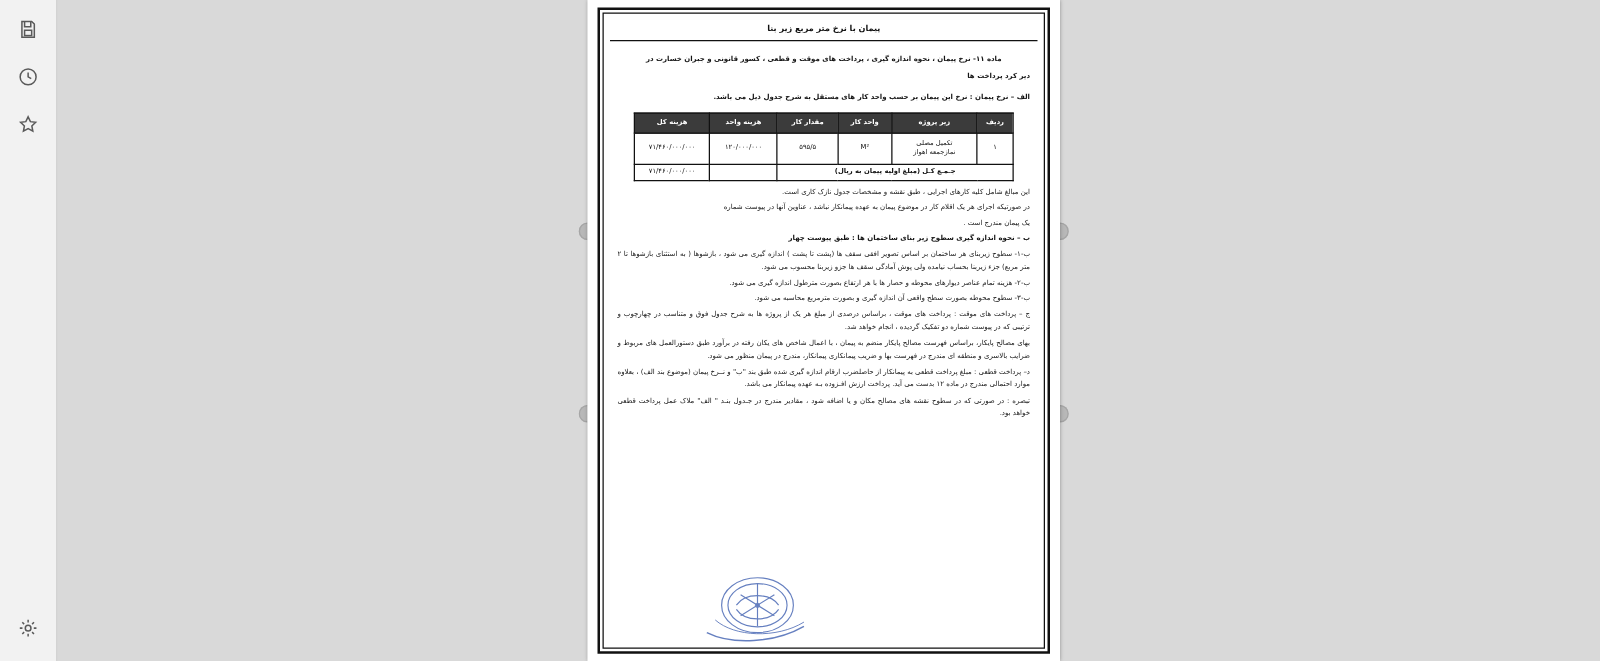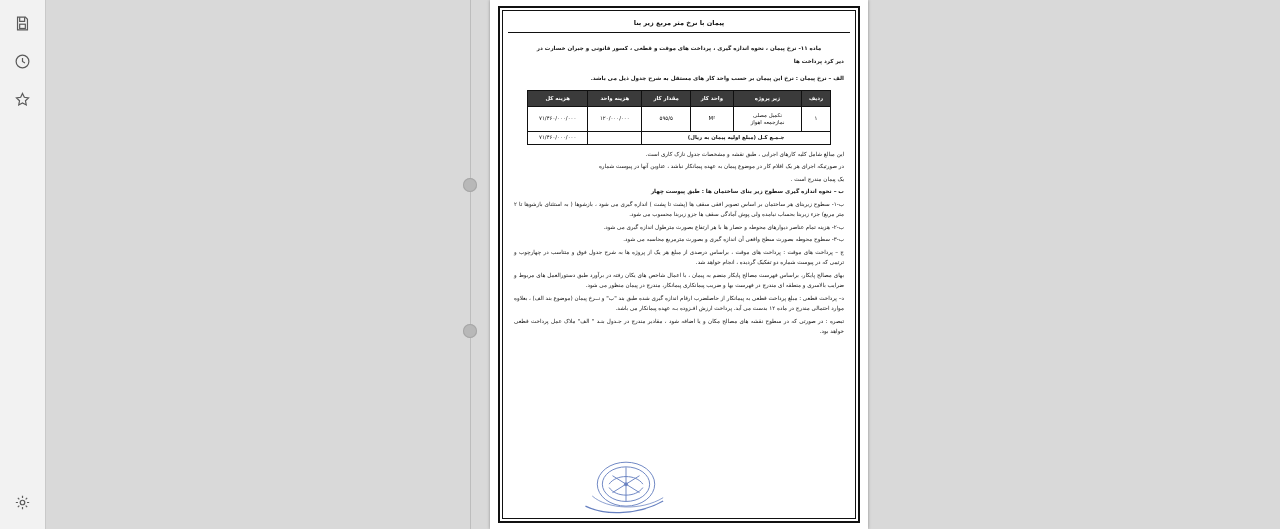--- a/index.html
+++ b/index.html
@@ -42,21 +42,21 @@
     border-radius: 4px;
     cursor: pointer;
   }
   .sidebar .spacer { flex: 1 1 auto; }
   .sidebar .tool.bottom { margin-bottom: 12px; }
   .sidebar svg { display: block; }
 
   
   .page-wrap {
     position: absolute;
-    left: 490px;
+    left: 470px;
     top: 0;
     width: 378px;
     height: 529px;
     background: #ffffff;
     box-shadow: 0 0 3px rgba(0,0,0,0.35);
     overflow: hidden;
   }
 
   .page-inner {
     position: absolute;

